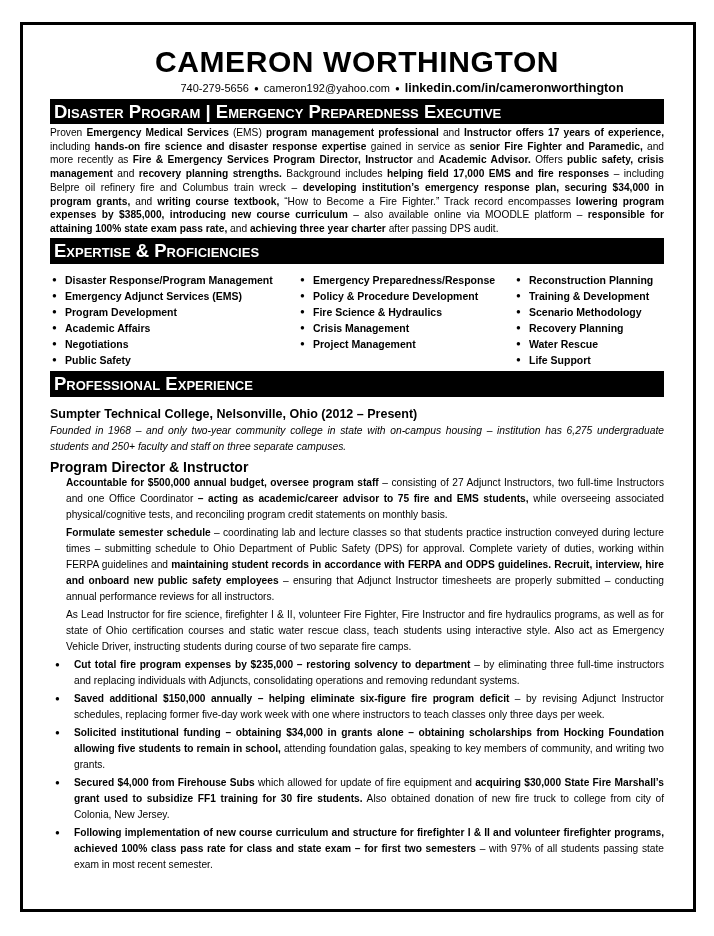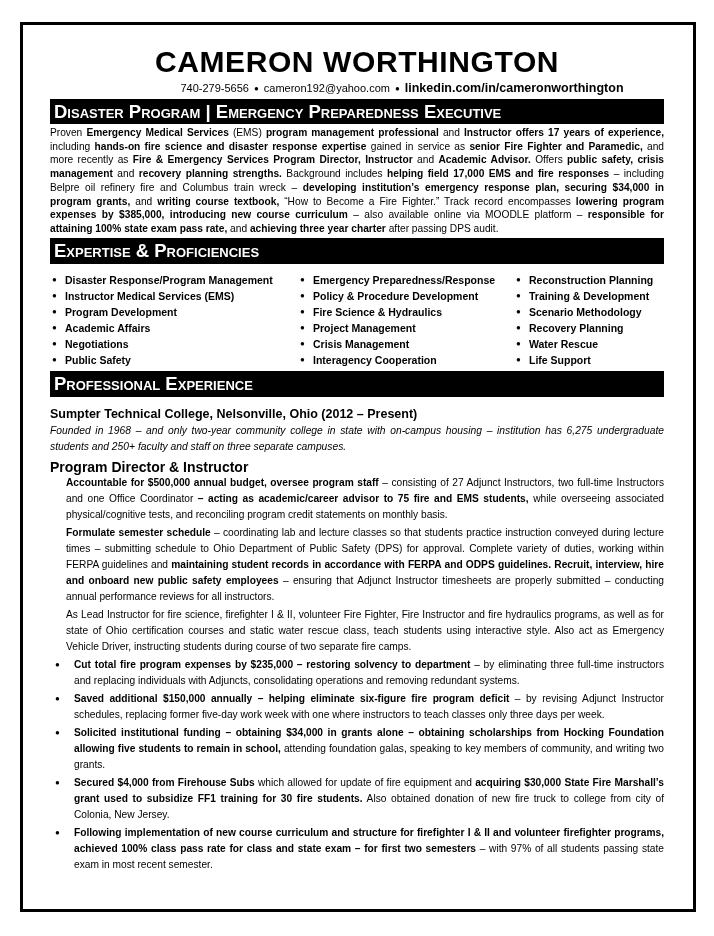--- a/index.html
+++ b/index.html
@@ -73,34 +73,33 @@
 </div>
 
 <p class="summary"><span>Proven </span><span class="b">Emergency Medical Services</span><span> (EMS) </span><span class="b">program management professional</span><span> and </span><span class="b">Instructor offers 17 years of experience,</span><span> including </span><span class="b">hands-on fire science and disaster response expertise</span><span> gained in service as </span><span class="b">senior Fire Fighter and Paramedic,</span><span> and more recently as </span><span class="b">Fire &amp; Emergency Services Program Director, Instructor</span><span> and </span><span class="b">Academic Advisor.</span><span> Offers </span><span class="b">public safety, crisis management</span><span> and </span><span class="b">recovery planning strengths.</span><span> Background includes </span><span class="b">helping field 17,000 EMS and fire responses</span><span> – including Belpre oil refinery fire and Columbus train wreck – </span><span class="b">developing institution’s emergency response plan, securing $34,000 in program grants,</span><span> and </span><span class="b">writing course textbook,</span><span> “How to Become a Fire Fighter.” Track record encompasses </span><span class="b">lowering program expenses by $385,000, introducing new course curriculum</span><span> – also available online via MOODLE platform – </span><span class="b">responsible for attaining 100% state exam pass rate,</span><span> and </span><span class="b">achieving three year charter</span><span> after passing DPS audit.</span></p>
 
 <div class="bar bar-expertise">
   <span>Expertise &amp; Proficiencies</span>
 </div>
 
 <ul class="exp-col col1">
   <li><span class="dot">●</span><span>Disaster Response/Program Management</span></li>
-  <li><span class="dot">●</span><span>Instructor Medical Services (EMS)</span></li>
+  <li><span class="dot">●</span><span>Emergency Adjunct Services (EMS)</span></li>
   <li><span class="dot">●</span><span>Program Development</span></li>
   <li><span class="dot">●</span><span>Academic Affairs</span></li>
   <li><span class="dot">●</span><span>Negotiations</span></li>
   <li><span class="dot">●</span><span>Public Safety</span></li>
 </ul>
 
 <ul class="exp-col col2">
   <li><span class="dot">●</span><span>Emergency Preparedness/Response</span></li>
   <li><span class="dot">●</span><span>Policy &amp; Procedure Development</span></li>
   <li><span class="dot">●</span><span>Fire Science &amp; Hydraulics</span></li>
+  <li><span class="dot">●</span><span>Crisis Management</span></li>
   <li><span class="dot">●</span><span>Project Management</span></li>
-  <li><span class="dot">●</span><span>Crisis Management</span></li>
-  <li><span class="dot">●</span><span>Interagency Cooperation</span></li>
 </ul>
 
 <ul class="exp-col col3">
   <li><span class="dot">●</span><span>Reconstruction Planning</span></li>
   <li><span class="dot">●</span><span>Training &amp; Development</span></li>
   <li><span class="dot">●</span><span>Scenario Methodology</span></li>
   <li><span class="dot">●</span><span>Recovery Planning</span></li>
   <li><span class="dot">●</span><span>Water Rescue</span></li>
   <li><span class="dot">●</span><span>Life Support</span></li>
 </ul>

